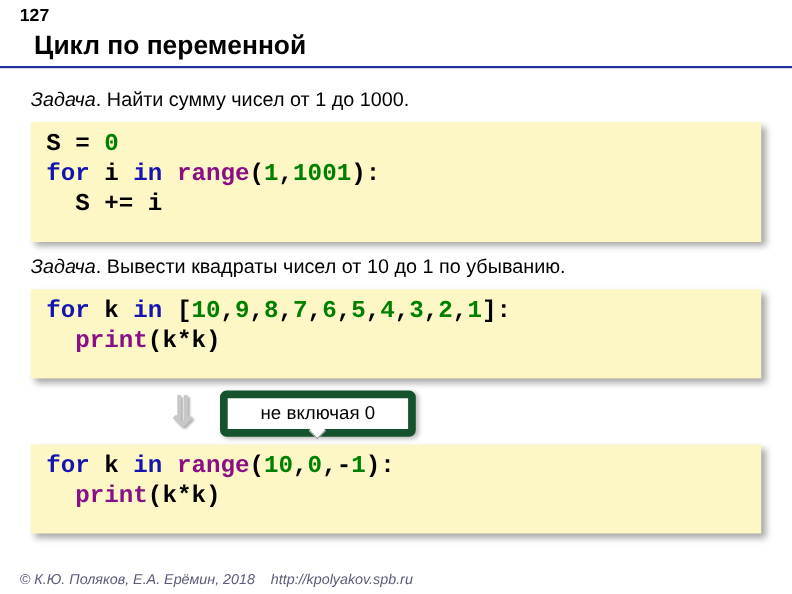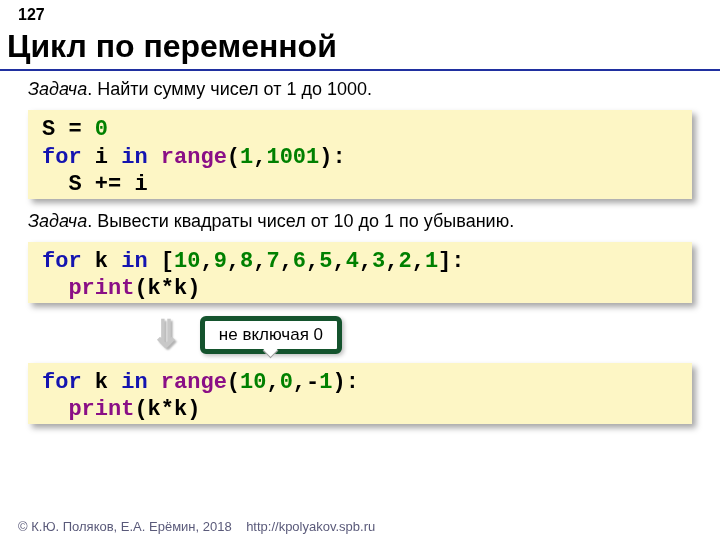--- a/index.html
+++ b/index.html
@@ -14,37 +14,37 @@
   .header {
     display: flex;
     justify-content: space-between;
     padding: 6px 18px 2px 18px;
     font-style: italic;
     color: #5a5a7a;
     font-size: 14px;
   }
   .page-num { font-weight: bold; font-style: normal; color: #000; font-size: 16px; text-align: right; }
   .title {
-    font-size: 32px;
+    font-size: 24px;
     font-weight: bold;
     color: #000;
-    padding: 2px 18px 4px 7px;
+    padding: 2px 18px 4px 31px;
     border-bottom: 2px solid #2030a0;
-    margin-bottom: 6px;
+    margin-bottom: 16px;
   }
   .task {
     font-size: 18px;
     padding: 2px 28px 6px 28px;
     color: #000;
   }
   .task em { font-style: italic; }
   .codebox {
     background: #fdf6c5;
     margin: 4px 28px 10px 28px;
-    padding: 6px 14px 0 14px;
+    padding: 6px 14px 20px 14px;
     font-family: "Courier New", monospace;
     font-size: 22px;
     font-weight: bold;
     line-height: 1.25;
     box-shadow: 4px 4px 6px rgba(0,0,0,0.35);
     white-space: pre;
   }
   .kw { color: #1414b0; }
   .fn { color: #8a0f86; }
   .num { color: #008000; }
@@ -57,23 +57,23 @@
   }
   .arrow {
     font-size: 38px;
     color: #c8c8c8;
     font-weight: bold;
     line-height: 0.6;
     text-shadow: 2px 2px 2px rgba(0,0,0,0.3);
   }
   .callout {
     background: #fff;
-    border: 5px solid #14532d;
+    border: 7px solid #14532d;
     border-radius: 6px;
-    padding: 4px 14px;
+    padding: 4px 30px;
     font-size: 17px;
     box-shadow: 2px 2px 4px rgba(0,0,0,0.25);
     position: relative;
   }
   .callout::after {
     content: "";
     position: absolute;
     bottom: -7px;
     left: 50%;
     margin-left: -6px;
@@ -81,20 +81,21 @@
     height: 10px;
     background: #fff;
     border-right: 1px solid #999;
     border-bottom: 1px solid #999;
     transform: rotate(45deg);
   }
   .footer {
     position: absolute;
     bottom: 6px;
     left: 18px;
+    font-style: italic;
     font-size: 13px;
     color: #5a5a7a;
   }
 </style>
 </head>
 <body>
 
 <div class="header">
   <span class="page-num">127</span>
 </div>

